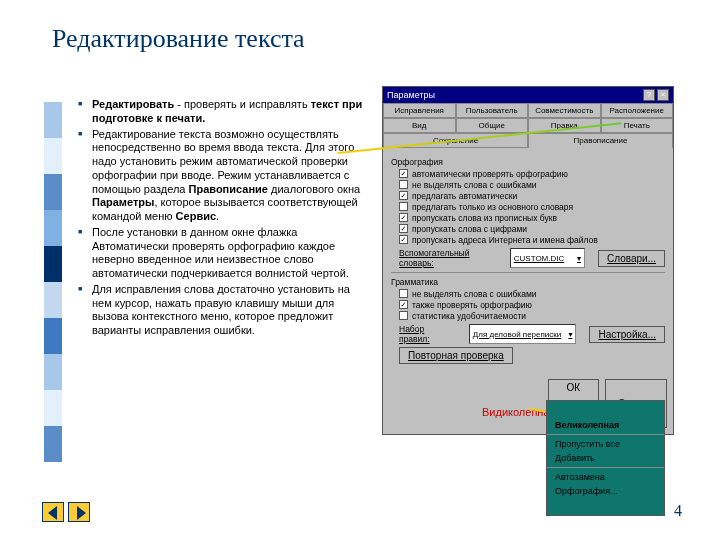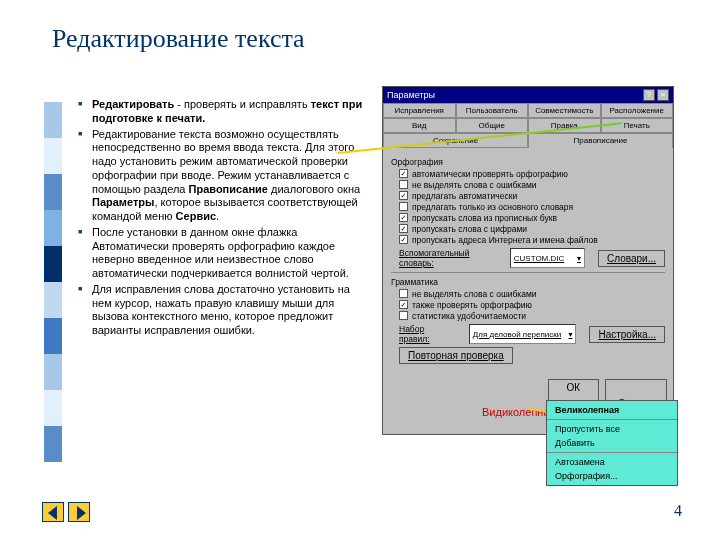--- a/index.html
+++ b/index.html
@@ -21,21 +21,21 @@
   .panel { padding: 6px 8px; background: #c0c0c0; }
   .group-label { font-size: 8.5px; margin: 3px 0 2px; }
   .chk { display: flex; align-items: flex-start; gap: 4px; font-size: 8.5px; margin: 1px 0; padding-left: 8px; white-space: nowrap; overflow: hidden; }
   .box { width: 9px; height: 9px; border: 1px solid #555; background: #fff; font-size: 7px; line-height: 7px; text-align: center; flex-shrink: 0; }
   .row { display: flex; align-items: center; gap: 13px; margin: 3px 0 3px 8px; font-size: 8.5px; text-decoration: underline; }
   .combo { border: 1px inset #888; background: #fff; padding: 1px 3px; font-size: 8px; height: 20px; display: flex; align-items: center; justify-content: space-between; }
   .btn { border: 1px solid #555; background: #c0c0c0; padding: 2px 8px; font-size: 10px; }
   .btnrow { display: flex; justify-content: flex-end; gap: 6px; padding: 6px; }
   .hr { border-top: 1px solid #888; margin: 4px 0; }
   .red-word { position: absolute; left: 482px; top: 406px; font-size: 11px; color: #c00; border-bottom: 2px wavy #c00; }
-  .context { position: absolute; left: 546px; top: 400px; width: 132px; background: #5eead4; border: 1px solid #555; font-size: 9px; padding: 2px 0; }
+  .context { position: absolute; left: 546px; top: 400px; width: 119px; background: #0f766e; border: 1px solid #555; font-size: 9px; padding: 17px 0; }
   .context div { padding: 2px 8px; }
   .context .bold { font-weight: bold; }
   .context .sep { border-top: 1px solid #888; margin: 2px 0; padding: 0; }
   .page-num { position: absolute; right: 38px; bottom: 20px; font-size: 16px; font-family: "Times New Roman", serif; color: #003366; }
   .nav-arrows { position: absolute; left: 42px; bottom: 18px; display: flex; gap: 4px; }
   .arrow { width: 22px; height: 20px; background: #ffcc33; border: 1px solid #003366; position: relative; }
   .arrow::before { content: ""; position: absolute; top: 3px; width: 0; height: 0; border-top: 7px solid transparent; border-bottom: 7px solid transparent; }
   .arrow.left::before { left: 5px; border-right: 9px solid #003366; }
   .arrow.right::before { left: 8px; border-left: 9px solid #003366; }
   .pointer1 { position: absolute; left: 338px; top: 152px; width: 285px; height: 2px; background: linear-gradient(to right, #ffcc00, #66cc33); transform-origin: left center; transform: rotate(-6deg); }

